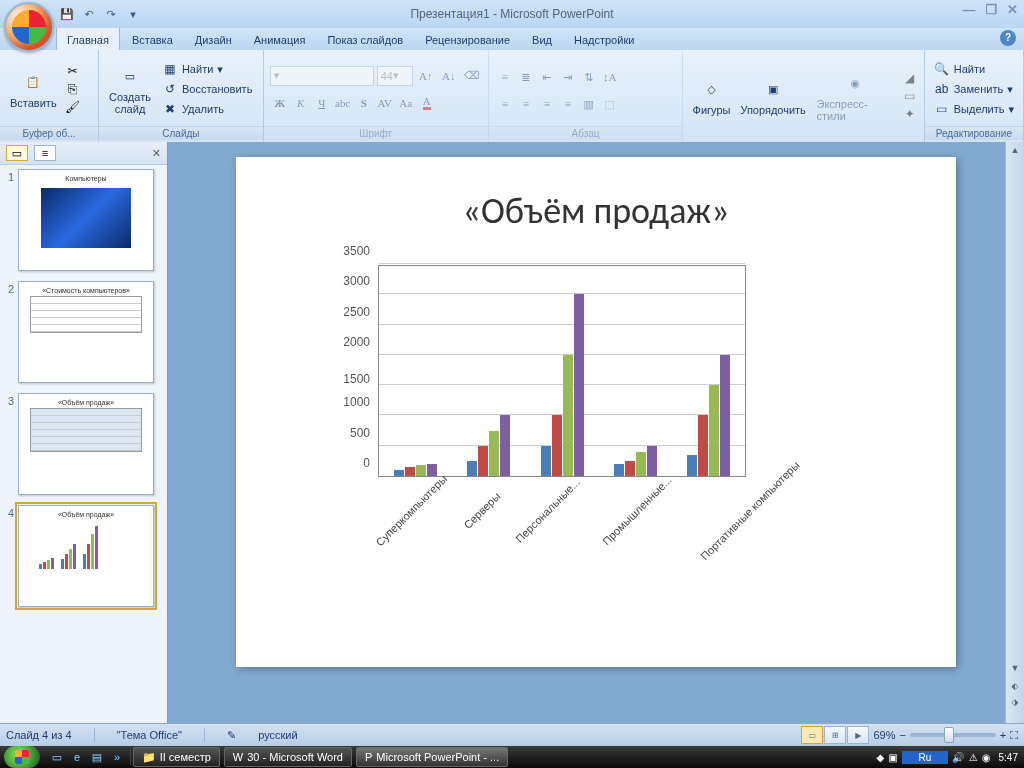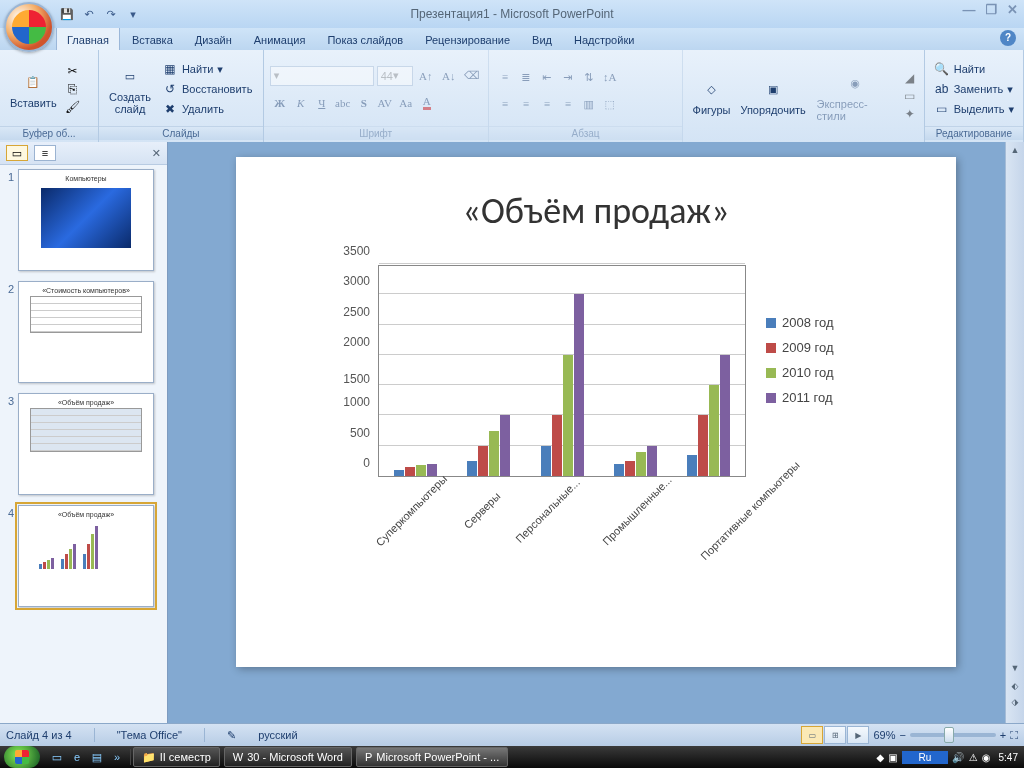--- a/index.html
+++ b/index.html
@@ -374,38 +374,20 @@
                 </div>
               </div>
             <div class="x-labels" id="x-labels">
                 <div class="x-label">Суперкомпьютеры</div>
                 <div class="x-label">Серверы</div>
                 <div class="x-label">Персональные...</div>
                 <div class="x-label">Промышленные...</div>
                 <div class="x-label">Портативные компьютеры</div>
               </div>
           </div>
-          <div class="legend" id="legend">
-              <div class="leg-item">
-                <div class="leg-sw" style="background:#4a7ebb"></div>
-                <span>2008 год</span>
-              </div>
-              <div class="leg-item">
-                <div class="leg-sw" style="background:#be4b48"></div>
-                <span>2009 год</span>
-              </div>
-              <div class="leg-item">
-                <div class="leg-sw" style="background:#98b954"></div>
-                <span>2010 год</span>
-              </div>
-              <div class="leg-item">
-                <div class="leg-sw" style="background:#7d60a0"></div>
-                <span>2011 год</span>
-              </div>
-            </div>
         </div>
       </div>
     </div>
     <div class="vscroll">
       <div class="arr">▲</div>
       <div style="flex:1"></div>
       <div class="arr" style="position:absolute;bottom:48px;width:100%">▼</div>
       <div class="arr" style="position:absolute;bottom:30px;width:100%">⬖</div>
       <div class="arr" style="position:absolute;bottom:14px;width:100%">⬗</div>
     </div>

